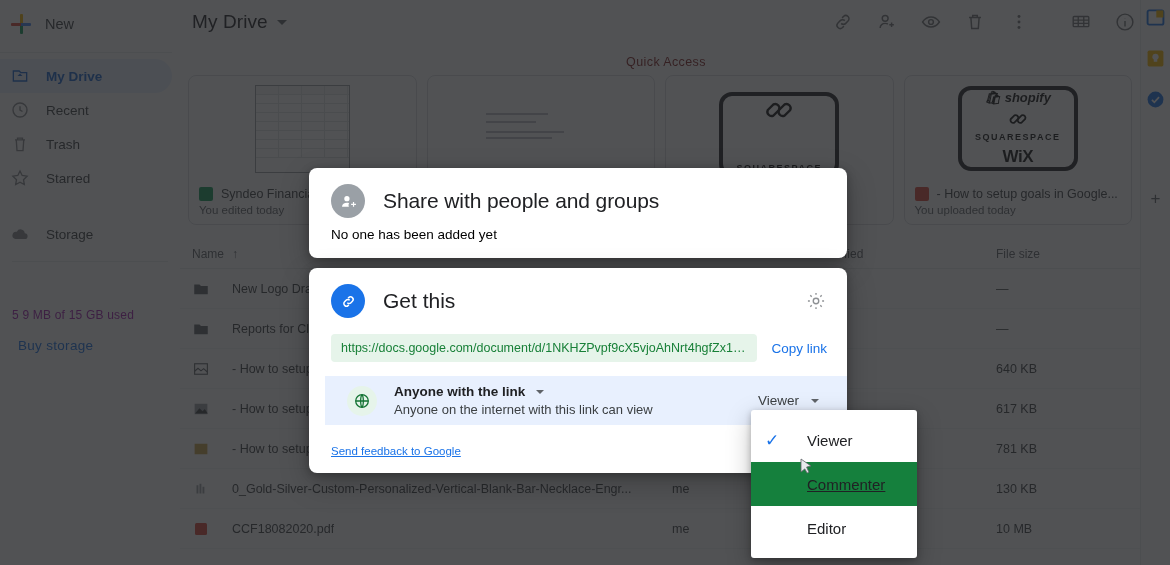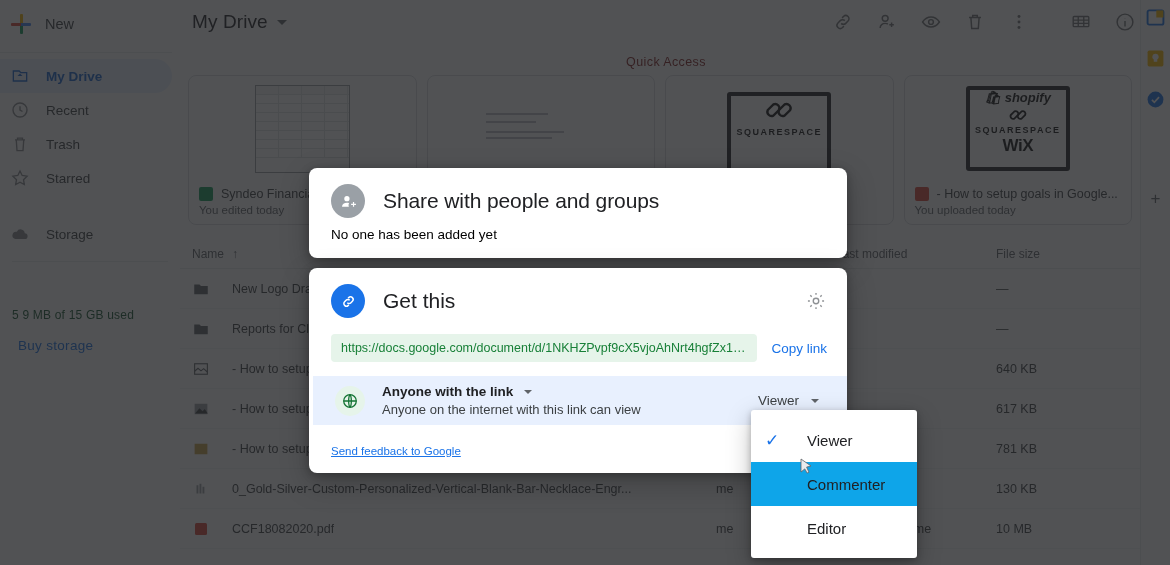--- a/index.html
+++ b/index.html
@@ -56,21 +56,21 @@
     display: flex; align-items: center; gap: 16px;
     height: 34px; padding-left: 10px; margin-right: 8px;
     border-radius: 0 17px 17px 0;
     font-size: 13.5px; color: #3c4043;
     cursor: pointer;
   }
   .sb-item.active { background: #e8f0fe; color: #1967d2; font-weight: bold; }
   .sb-ic { width: 20px; height: 20px; flex: 0 0 20px; position: relative; opacity: .75; }
   .sb-item.active .sb-ic { opacity: 1; }
   .sb-sep { height: 1px; background: #e8eaed; margin: 10px 12px 8px 12px; }
-  .storage-text { font-size: 12px; color: #14532d; padding-left: 12px; letter-spacing: .2px; margin-top: 46px; }
+  .storage-text { font-size: 12px; color: #a21caf; padding-left: 12px; letter-spacing: .2px; margin-top: 46px; }
   .buy-storage {
     display:inline-block; margin: 16px 0 0 18px;
     font-size: 13.5px; color: #1a73e8; letter-spacing:.3px; cursor: pointer;
   }
 
   
   #topbar {
     position: absolute; left: 180px; top: 0; right: 30px; height: 44px;
     display: flex; align-items: center;
   }
@@ -111,39 +111,39 @@
 
   
   .sheet-thumb { width: 95px; height: 88px; border: 1px solid #9aa0a6; background:#fff; }
   .sheet-thumb .rowline { display:flex; height: 9px; border-bottom: 1px solid #dfe2e5;}
   .sheet-thumb .rowline div { border-right: 1px solid #dfe2e5; }
 
   .doc-thumb { width: 150px; height: 100px; position: relative; }
   .doc-thumb .ln { position: absolute; background: #bdc1c6; height: 2px; }
 
   .laptop {
-    width: 104px; height: 85px; border: 4px solid #202124; border-radius: 3px;
+    width: 120px; height: 85px; border: 4px solid #202124; border-radius: 13px;
     background: #fff; display: flex; flex-direction: column;
-    align-items: center; justify-content: flex-start; gap: 3px;
+    align-items: center; justify-content: space-between; gap: 3px;
   }
   .sq-logo-txt { font-size: 9px; letter-spacing: 1.5px; color: #111; font-weight: bold; }
   .wix-txt { font-size: 17px; font-weight: bold; color: #111; letter-spacing: -.5px; }
   .shopify-txt { font-size: 13px; font-style: italic; font-weight: bold; color: #111; }
 
   
   .tbl { margin-top: 14px; }
   .tbl-head {
     display: flex; align-items: center; height: 30px;
     padding: 0 14px 0 12px; font-size: 12px; color: #5f6368;
     border-bottom: 1px solid #e8eaed;
   }
   .col-name { flex: 1 1 auto; display: flex; align-items: center; gap: 8px; }
   .col-owner { width: 120px; }
   .col-mod { width: 160px; }
-  .col-size { width: 130px; }
+  .col-size { width: 130px; margin-left: 44px; }
   .arrow-up { font-size: 12px; color: #5f6368; }
 
   .tbl-row {
     display: flex; align-items: center; height: 40px;
     padding: 0 14px 0 12px; font-size: 12.5px; color: #3c4043;
     border-bottom: 1px solid #f1f3f4;
     cursor: pointer;
   }
   .f-ic { width: 18px; height: 18px; flex: 0 0 18px; margin-right: 14px; }
   .f-name { white-space: nowrap; overflow: hidden; text-overflow: ellipsis; max-width: 430px; }
@@ -176,21 +176,21 @@
   .link-field-row { display: flex; align-items: center; gap: 14px; padding: 16px 20px 0 22px; }
   .link-pill {
     flex: 1 1 auto; background: #e6f4ea; border-radius: 4px;
     padding: 7px 10px; font-size: 12.5px; color: #188038;
     white-space: nowrap; overflow: hidden; text-overflow: ellipsis;
   }
   .copy-link { font-size: 13.5px; color: #1a73e8; cursor: pointer; white-space: nowrap; }
 
   .access-row {
     display: flex; align-items: center;
-    margin: 14px 0 0 4px; padding: 8px 22px 8px 22px;
+    margin: 14px 0 0 16px; padding: 8px 22px 8px 22px;
     background: #e8f0fe;
   }
   .globe-circle {
     width: 30px; height: 30px; border-radius: 50%; background: #e6f4ea;
     display: flex; align-items: center; justify-content: center; flex: 0 0 30px;
     margin-right: 17px;
   }
   .acc-main { display: flex; align-items: center; gap: 11px; }
   .acc-title { font-size: 13.5px; color: #202124; font-weight: bold; }
   .acc-desc { font-size: 13px; color: #3c4043; margin-top: 3px; }
@@ -210,21 +210,21 @@
     position: absolute; z-index: 70;
     left: 751px; top: 410px; width: 166px;
     background: #fff; border-radius: 3px;
     box-shadow: 0 2px 6px rgba(0,0,0,.25), 0 8px 24px rgba(0,0,0,.25);
     padding: 8px 0;
   }
   .role-item {
     display: flex; align-items: center; height: 44px;
     padding-left: 14px; font-size: 15px; color: #202124; cursor: pointer;
   }
-  .role-item.hl { background: #0ea5e9; }
+  .role-item.hl { background: #15803d; text-decoration: underline; }
   .role-check { width: 26px; flex: 0 0 26px; color: #1a73e8; font-size: 17px; }
   .role-label { margin-left: 16px; }
   .cursor-arrow {
     position: absolute; left: 800px; top: 458px; z-index: 80;
     width: 13px; height: 16px; pointer-events: none;
   }
 </style>
 </head>
 <body>
 

